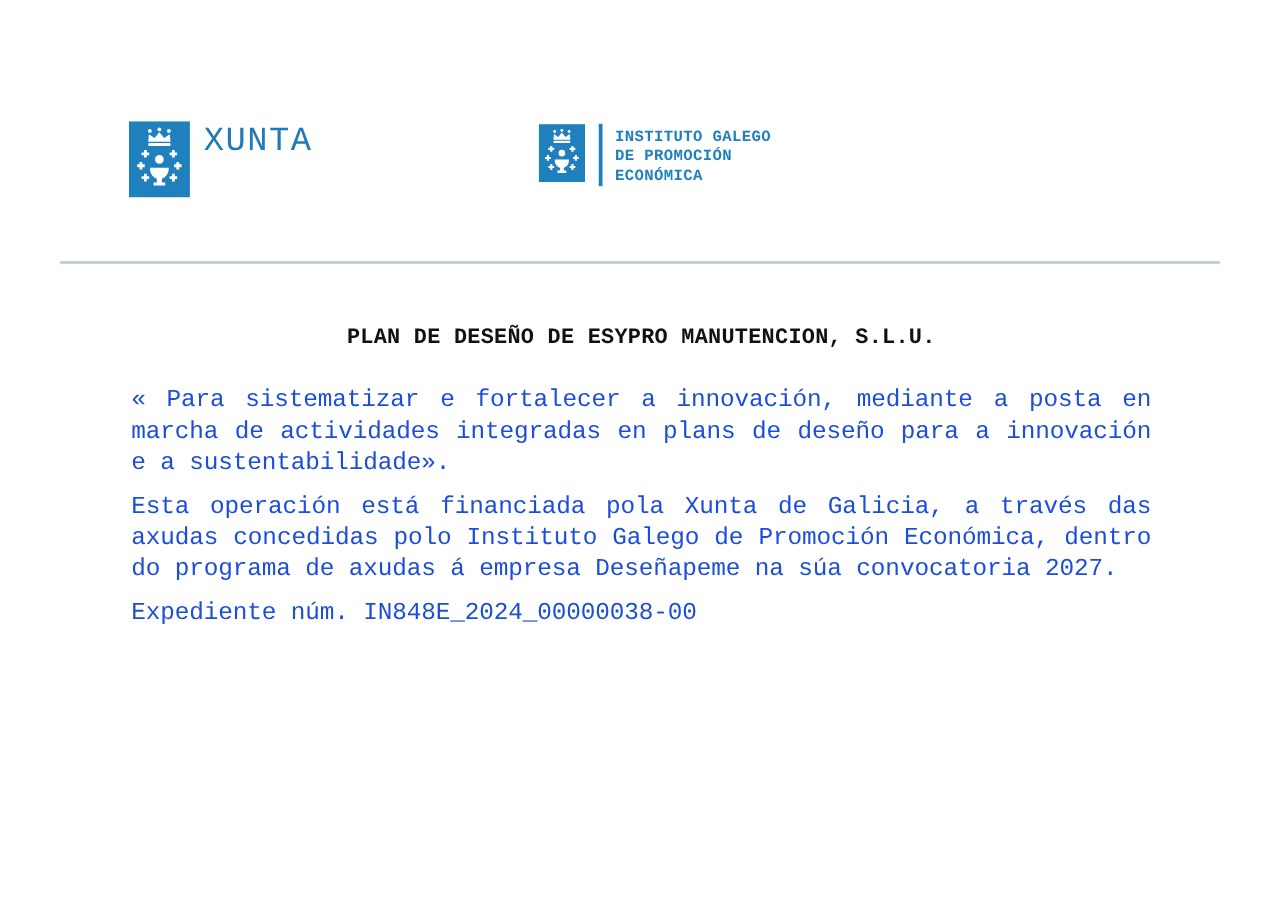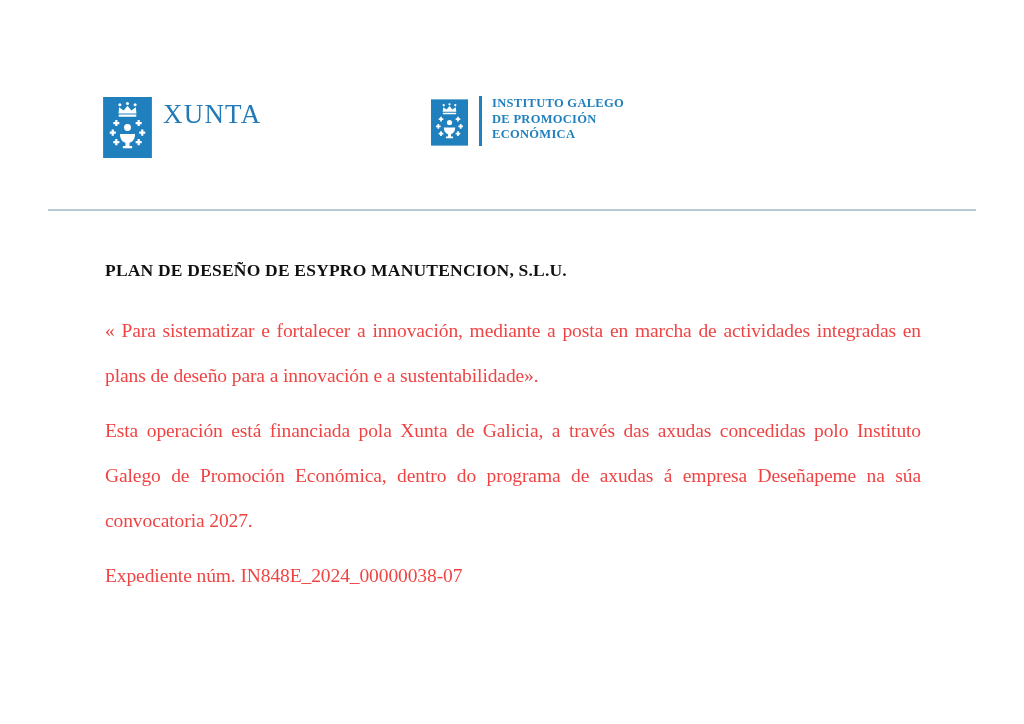--- a/index.html
+++ b/index.html
@@ -3,21 +3,21 @@
 <meta charset="utf-8">
 <style>
   * { margin: 0; padding: 0; box-sizing: border-box; }
   html, body { background: #ffffff; }
   .page {
     position: relative;
     width: 1024px;
     height: 724px;
     background: #ffffff;
     overflow: hidden;
-    font-family: Liberation Serif, serif;
+    font-family: Liberation Mono, monospace;
     color: #1a1a1a;
     border-radius: 21px;
   }
 
   
   .xunta-logo {
     position: absolute;
     left: 103px;
     top: 97px;
     display: flex;
@@ -31,21 +31,21 @@
     letter-spacing: 1.2px;
     color: #2279b8;
     font-weight: 500;
     white-space: nowrap;
   }
   .igape-logo {
     position: absolute;
     left: 431px;
     top: 96px;
     display: flex;
-    align-items: flex-start;
+    align-items: flex-end;
   }
   .igape-sep {
     width: 3px;
     height: 50px;
     background: #2080bd;
     margin: 0 10px 0 11px;
   }
   .igape-wordmark {
     font-size: 12.5px;
     line-height: 15.5px;
@@ -72,28 +72,29 @@
     top: 258px;
     width: 816px;
   }
   .doc-title {
     font-size: 17.5px;
     font-weight: bold;
     letter-spacing: 0.2px;
     line-height: 24px;
     margin-bottom: 26px;
     color: #111111;
+    text-align: center;
   }
   .doc-paragraph {
     font-size: 19.5px;
-    line-height: 45px;
+    line-height: 25px;
     text-align: justify;
     letter-spacing: -0.1px;
     margin-bottom: 10px;
-    color: #ef4444;
+    color: #1d4ed8;
   }
   .doc-paragraph.last {
     text-align: left;
     margin-bottom: 0;
   }
 </style>
 </head>
 <body>
 
 <div class="page">
@@ -152,16 +153,16 @@
       <div>ECONÓMICA</div>
     </div>
   </div>
 
   <div class="divider"></div>
 
   <div class="content">
     <div class="doc-title">PLAN DE DESEÑO DE ESYPRO MANUTENCION, S.L.U.</div>
     <p class="doc-paragraph">« Para sistematizar e fortalecer a innovación, mediante a posta en marcha de actividades integradas en plans de deseño para a innovación e a sustentabilidade».</p>
     <p class="doc-paragraph">Esta operación está financiada pola Xunta de Galicia, a través das axudas concedidas polo Instituto Galego de Promoción Económica, dentro do programa de axudas á empresa Deseñapeme na súa convocatoria 2027.</p>
-    <p class="doc-paragraph last">Expediente núm. IN848E_2024_00000038-07</p>
+    <p class="doc-paragraph last">Expediente núm. IN848E_2024_00000038-00</p>
   </div>
 
 </div>
 
 </body></html>

